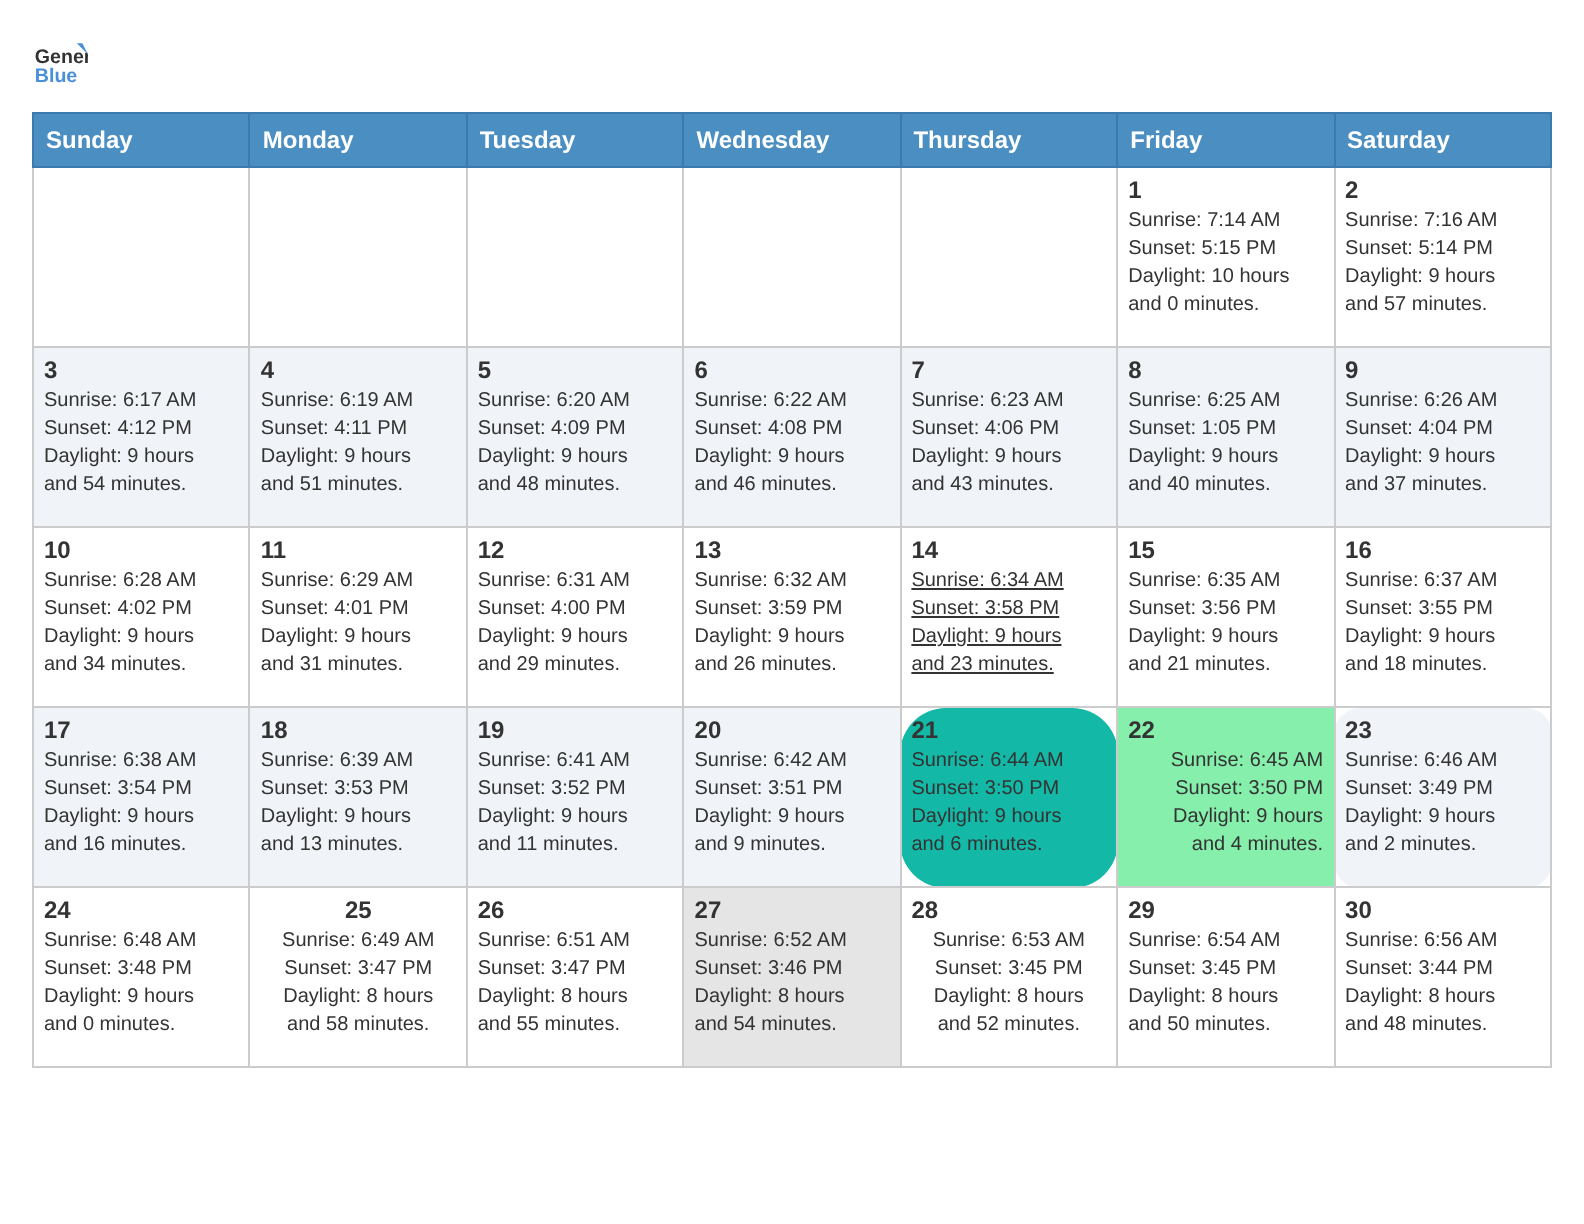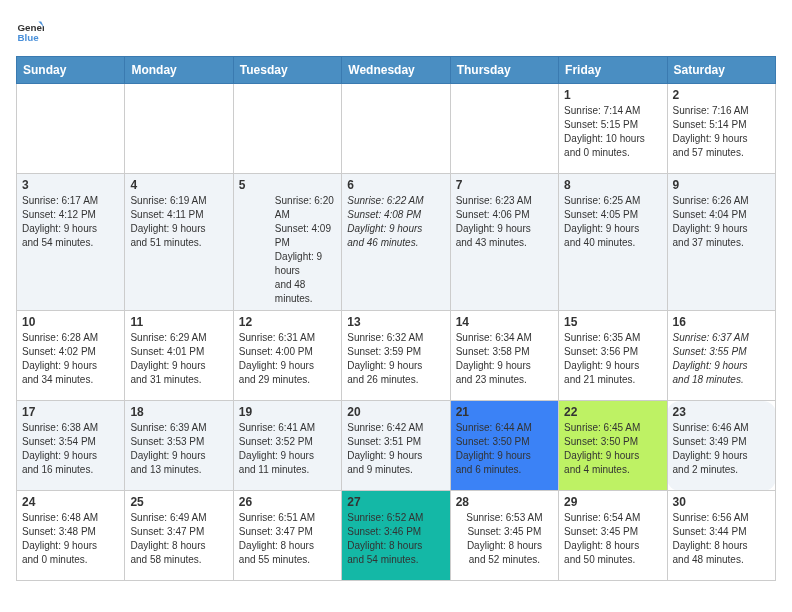--- a/index.html
+++ b/index.html
@@ -147,43 +147,43 @@
         </td>
         <td style="background: rgb(240, 244, 248);">
           <span class="day-number">4</span>
           <div class="day-info" style="white-space: pre-line;">Sunrise: 6:19 AM
 Sunset: 4:11 PM
 Daylight: 9 hours
 and 51 minutes.</div>
         </td>
         <td style="background: rgb(240, 244, 248);">
           <span class="day-number">5</span>
-          <div class="day-info" style="white-space: pre-line; margin-left: 36px;">Sunrise: 6:20 AM
+          <div class="day-info" style="white-space: pre-line;">Sunrise: 6:20 AM
 Sunset: 4:09 PM
 Daylight: 9 hours
 and 48 minutes.</div>
         </td>
         <td style="background: rgb(240, 244, 248);">
           <span class="day-number">6</span>
-          <div class="day-info" style="white-space: pre-line; font-style: italic;">Sunrise: 6:22 AM
+          <div class="day-info" style="white-space: pre-line;">Sunrise: 6:22 AM
 Sunset: 4:08 PM
 Daylight: 9 hours
 and 46 minutes.</div>
         </td>
         <td style="background: rgb(240, 244, 248);">
           <span class="day-number">7</span>
           <div class="day-info" style="white-space: pre-line;">Sunrise: 6:23 AM
 Sunset: 4:06 PM
 Daylight: 9 hours
 and 43 minutes.</div>
         </td>
         <td style="background: rgb(240, 244, 248);">
           <span class="day-number">8</span>
           <div class="day-info" style="white-space: pre-line;">Sunrise: 6:25 AM
-Sunset: 4:05 PM
+Sunset: 1:05 PM
 Daylight: 9 hours
 and 40 minutes.</div>
         </td>
         <td style="background: rgb(240, 244, 248);">
           <span class="day-number">9</span>
           <div class="day-info" style="white-space: pre-line;">Sunrise: 6:26 AM
 Sunset: 4:04 PM
 Daylight: 9 hours
 and 37 minutes.</div>
         </td>
@@ -212,35 +212,35 @@
         </td>
         <td style="background: rgb(255, 255, 255);">
           <span class="day-number">13</span>
           <div class="day-info" style="white-space: pre-line;">Sunrise: 6:32 AM
 Sunset: 3:59 PM
 Daylight: 9 hours
 and 26 minutes.</div>
         </td>
         <td style="background: rgb(255, 255, 255);">
           <span class="day-number">14</span>
-          <div class="day-info" style="white-space: pre-line;">Sunrise: 6:34 AM
+          <div class="day-info" style="white-space: pre-line; text-decoration: underline;">Sunrise: 6:34 AM
 Sunset: 3:58 PM
 Daylight: 9 hours
 and 23 minutes.</div>
         </td>
         <td style="background: rgb(255, 255, 255);">
           <span class="day-number">15</span>
           <div class="day-info" style="white-space: pre-line;">Sunrise: 6:35 AM
 Sunset: 3:56 PM
 Daylight: 9 hours
 and 21 minutes.</div>
         </td>
         <td style="background: rgb(255, 255, 255);">
           <span class="day-number">16</span>
-          <div class="day-info" style="white-space: pre-line; font-style: italic;">Sunrise: 6:37 AM
+          <div class="day-info" style="white-space: pre-line;">Sunrise: 6:37 AM
 Sunset: 3:55 PM
 Daylight: 9 hours
 and 18 minutes.</div>
         </td>
       </tr>
       <tr>
         <td style="background: rgb(240, 244, 248);">
           <span class="day-number">17</span>
           <div class="day-info" style="white-space: pre-line;">Sunrise: 6:38 AM
 Sunset: 3:54 PM
@@ -261,65 +261,65 @@
 Daylight: 9 hours
 and 11 minutes.</div>
         </td>
         <td style="background: rgb(240, 244, 248);">
           <span class="day-number">20</span>
           <div class="day-info" style="white-space: pre-line;">Sunrise: 6:42 AM
 Sunset: 3:51 PM
 Daylight: 9 hours
 and 9 minutes.</div>
         </td>
-        <td style="background: #3b82f6;">
+        <td style="background: #14b8a6; border-radius: 23px;">
           <span class="day-number">21</span>
           <div class="day-info" style="white-space: pre-line;">Sunrise: 6:44 AM
 Sunset: 3:50 PM
 Daylight: 9 hours
 and 6 minutes.</div>
         </td>
-        <td style="background: #bef264;">
+        <td style="background: #86efac;">
           <span class="day-number">22</span>
-          <div class="day-info" style="white-space: pre-line;">Sunrise: 6:45 AM
+          <div class="day-info" style="white-space: pre-line; text-align: right;">Sunrise: 6:45 AM
 Sunset: 3:50 PM
 Daylight: 9 hours
 and 4 minutes.</div>
         </td>
         <td style="background: rgb(240, 244, 248); border-radius: 13px;">
           <span class="day-number">23</span>
           <div class="day-info" style="white-space: pre-line;">Sunrise: 6:46 AM
 Sunset: 3:49 PM
 Daylight: 9 hours
 and 2 minutes.</div>
         </td>
       </tr>
       <tr>
         <td style="background: rgb(255, 255, 255);">
           <span class="day-number">24</span>
           <div class="day-info" style="white-space: pre-line;">Sunrise: 6:48 AM
 Sunset: 3:48 PM
 Daylight: 9 hours
 and 0 minutes.</div>
         </td>
-        <td style="background: rgb(255, 255, 255);">
+        <td style="background: rgb(255, 255, 255); text-align: center;">
           <span class="day-number">25</span>
           <div class="day-info" style="white-space: pre-line;">Sunrise: 6:49 AM
 Sunset: 3:47 PM
 Daylight: 8 hours
 and 58 minutes.</div>
         </td>
         <td style="background: rgb(255, 255, 255);">
           <span class="day-number">26</span>
           <div class="day-info" style="white-space: pre-line;">Sunrise: 6:51 AM
 Sunset: 3:47 PM
 Daylight: 8 hours
 and 55 minutes.</div>
         </td>
-        <td style="background: #14b8a6; margin-left: 11px;">
+        <td style="background: #e5e5e5; margin-left: 11px;">
           <span class="day-number">27</span>
           <div class="day-info" style="white-space: pre-line;">Sunrise: 6:52 AM
 Sunset: 3:46 PM
 Daylight: 8 hours
 and 54 minutes.</div>
         </td>
         <td style="background: rgb(255, 255, 255);">
           <span class="day-number">28</span>
           <div class="day-info" style="white-space: pre-line; text-align: center;">Sunrise: 6:53 AM
 Sunset: 3:45 PM

